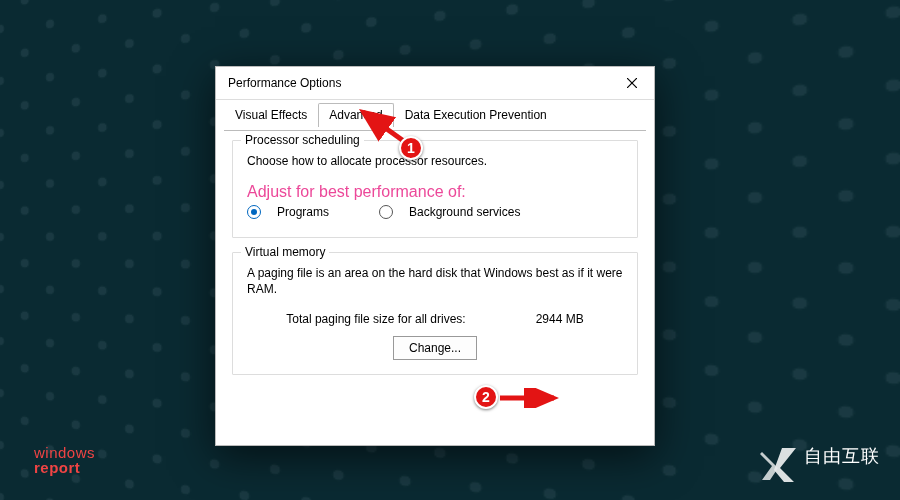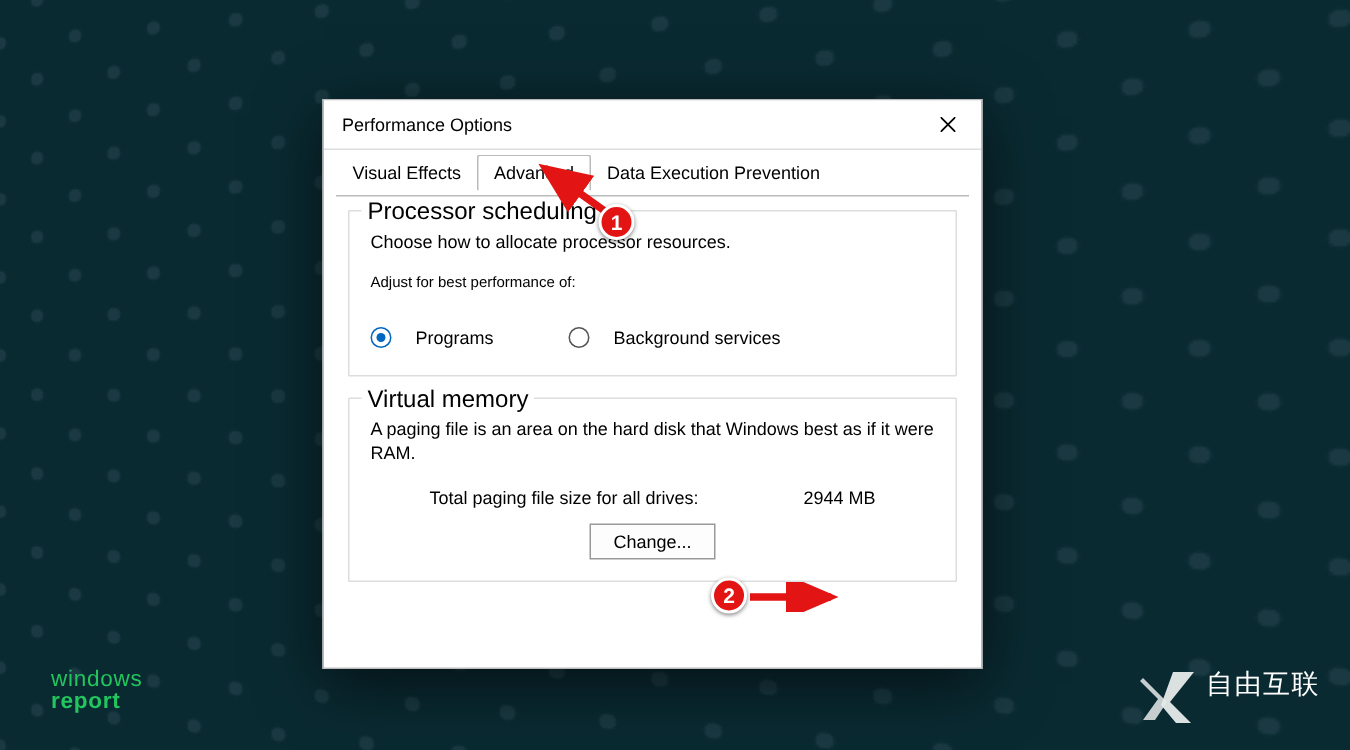--- a/index.html
+++ b/index.html
@@ -102,33 +102,33 @@
     margin-bottom: 14px;
     padding: 12px 14px 14px 14px;
     position: relative;
   }
   .groupbox .legend {
     position: absolute;
     top: -8px;
     left: 8px;
     background: #fff;
     padding: 0 4px;
-    font-size: 16px;
+    font-size: 12px;
     color: #000;
   }
   .desc {
     font-size: 12px;
     color: #000;
     margin-bottom: 14px;
     line-height: 1.35;
   }
   .sublabel {
-    font-size: 10px;
-    color: #000000;
-    margin-bottom: 24px;
+    font-size: 16px;
+    color: #ec4899;
+    margin-bottom: 4px;
   }
   .radio-row {
     display: flex;
     gap: 50px;
     align-items: center;
     margin-bottom: 4px;
   }
   .radio {
     display: flex;
     align-items: center;
@@ -197,21 +197,21 @@
   }
   .anno-arrow {
     position: absolute;
     z-index: 29;
   }
   
   .wm-left {
     position: absolute;
     left: 34px;
     bottom: 24px;
-    color: #22c55e;
+    color: #ef4444;
     font-size: 15px;
     line-height: 1.05;
     font-weight: 300;
     letter-spacing: 0.5px;
   }
   .wm-left .bold { font-weight: 600; }
   .wm-right {
     position: absolute;
     right: 20px;
     bottom: 16px;

